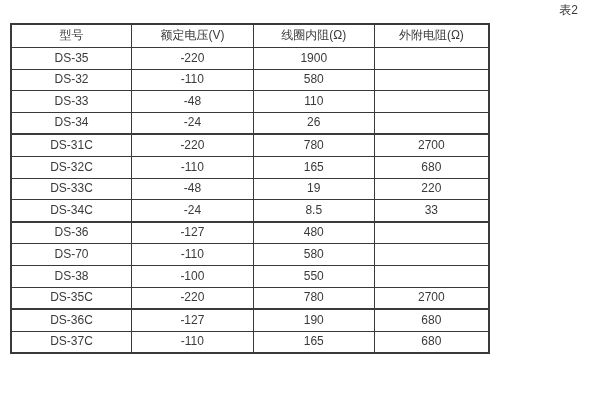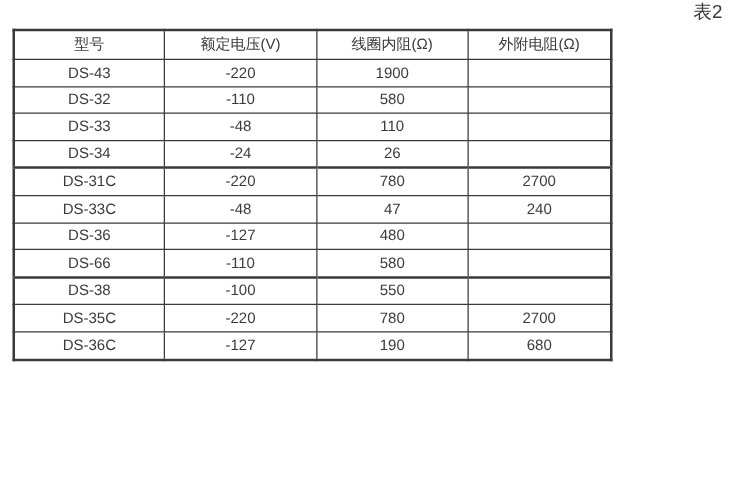--- a/index.html
+++ b/index.html
@@ -9,21 +9,21 @@
   }
   html,body{margin:0;padding:0;}
   body{
     width:600px;height:400px;position:relative;overflow:hidden;
     background:var(--bg-color);
     color:var(--text-color);
     font-family:"Liberation Sans","DejaVu Sans",sans-serif;
   }
   .caption{
     position:absolute;top:1px;right:22px;
-    font-size:15px;line-height:18px;
+    font-size:12px;line-height:18px;
   }
   table.spec{
     position:absolute;left:10px;top:23px;width:480px;
     border-collapse:collapse;table-layout:fixed;
     border:2px solid var(--border-color);
   }
   col.c1{width:25.2%;} col.c2{width:25.5%;} col.c3{width:25.3%;} col.c4{width:24%;}
   th,td{
     border:1px solid var(--border-color);
     text-align:center;vertical-align:middle;
@@ -50,21 +50,21 @@
   <thead>
     <tr id="header-row">
         <th>型号</th>
         <th>额定电压(V)</th>
         <th>线圈内阻(Ω)</th>
         <th>外附电阻(Ω)</th>
       </tr>
   </thead>
   <tbody id="table-body">
       <tr>
-        <td>DS-43</td>
+        <td>DS-35</td>
         <td>-220</td>
         <td>1900</td>
         <td></td>
       </tr>
       <tr>
         <td>DS-32</td>
         <td>-110</td>
         <td>580</td>
         <td></td>
       </tr>
@@ -80,33 +80,45 @@
         <td>26</td>
         <td></td>
       </tr>
       <tr>
         <td>DS-31C</td>
         <td>-220</td>
         <td>780</td>
         <td>2700</td>
       </tr>
       <tr>
+        <td>DS-32C</td>
+        <td>-110</td>
+        <td>165</td>
+        <td>680</td>
+      </tr>
+      <tr>
         <td>DS-33C</td>
         <td>-48</td>
-        <td>47</td>
-        <td>240</td>
+        <td>19</td>
+        <td>220</td>
+      </tr>
+      <tr>
+        <td>DS-34C</td>
+        <td>-24</td>
+        <td>8.5</td>
+        <td>33</td>
       </tr>
       <tr>
         <td>DS-36</td>
         <td>-127</td>
         <td>480</td>
         <td></td>
       </tr>
       <tr>
-        <td>DS-66</td>
+        <td>DS-70</td>
         <td>-110</td>
         <td>580</td>
         <td></td>
       </tr>
       <tr>
         <td>DS-38</td>
         <td>-100</td>
         <td>550</td>
         <td></td>
       </tr>
@@ -115,14 +127,20 @@
         <td>-220</td>
         <td>780</td>
         <td>2700</td>
       </tr>
       <tr>
         <td>DS-36C</td>
         <td>-127</td>
         <td>190</td>
         <td>680</td>
       </tr>
+      <tr>
+        <td>DS-37C</td>
+        <td>-110</td>
+        <td>165</td>
+        <td>680</td>
+      </tr>
     </tbody>
 </table>
 
 </body></html>

